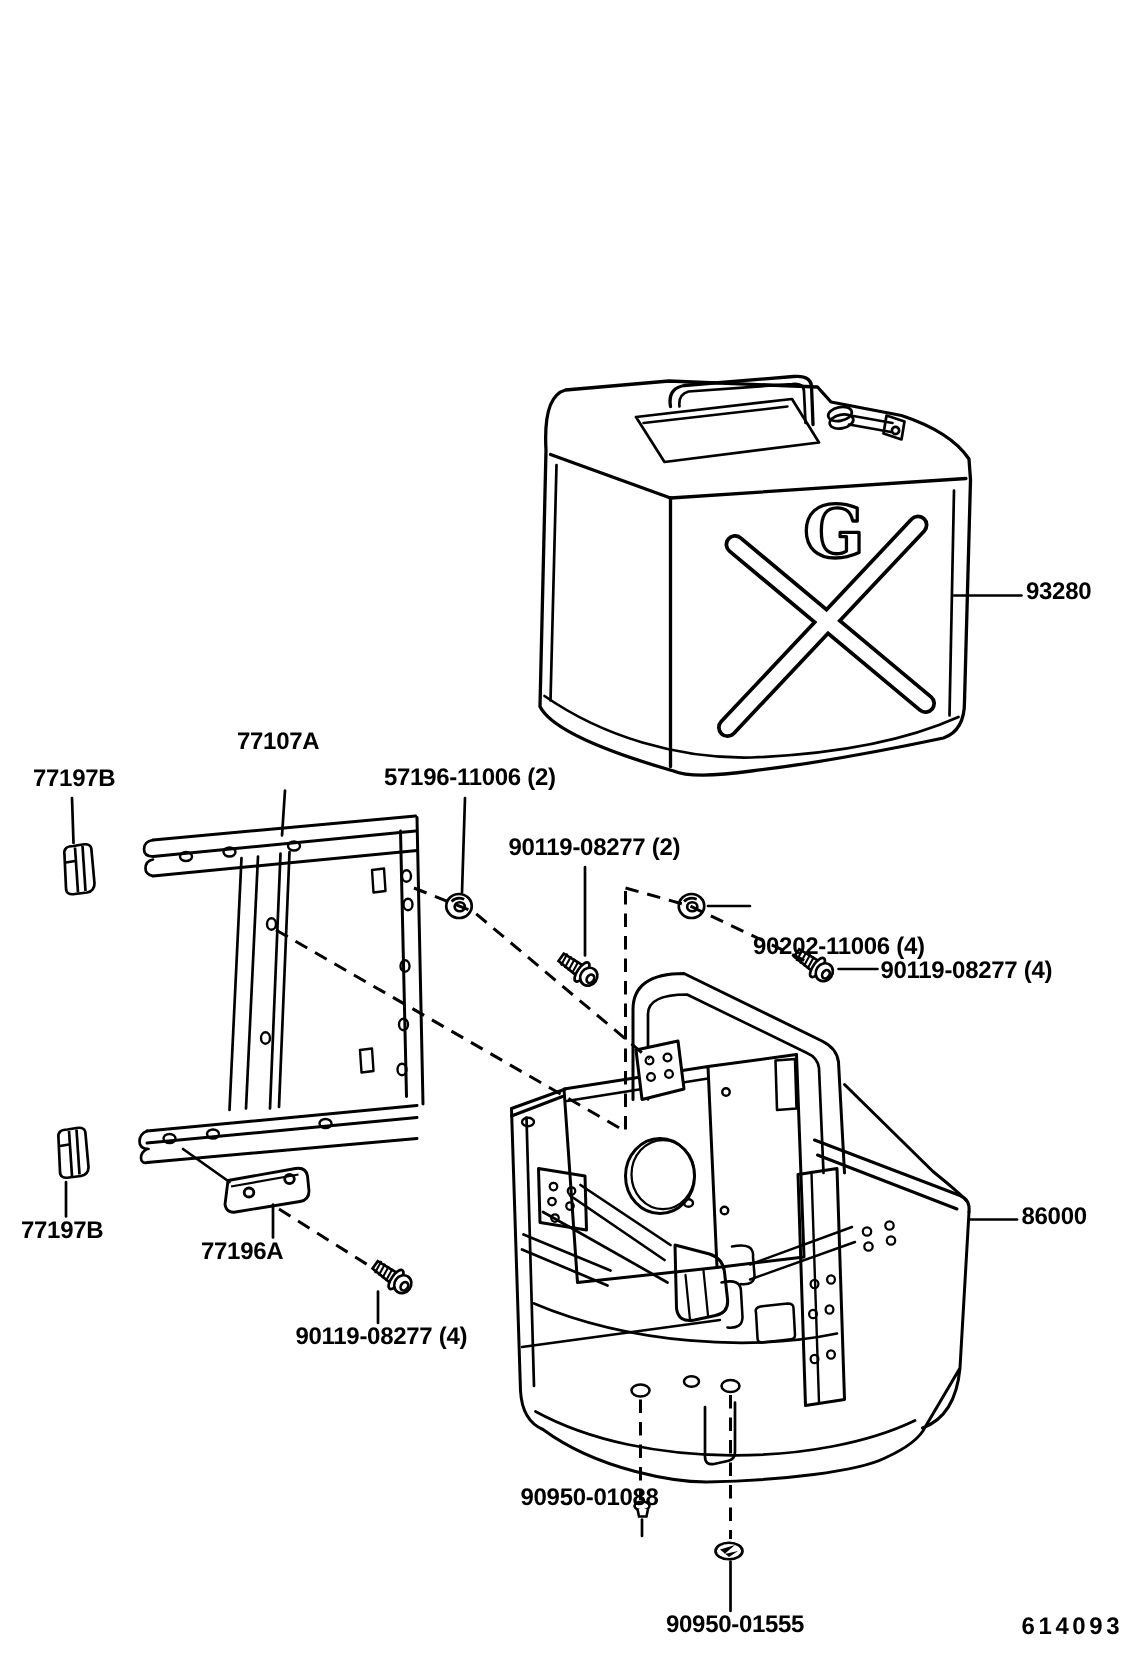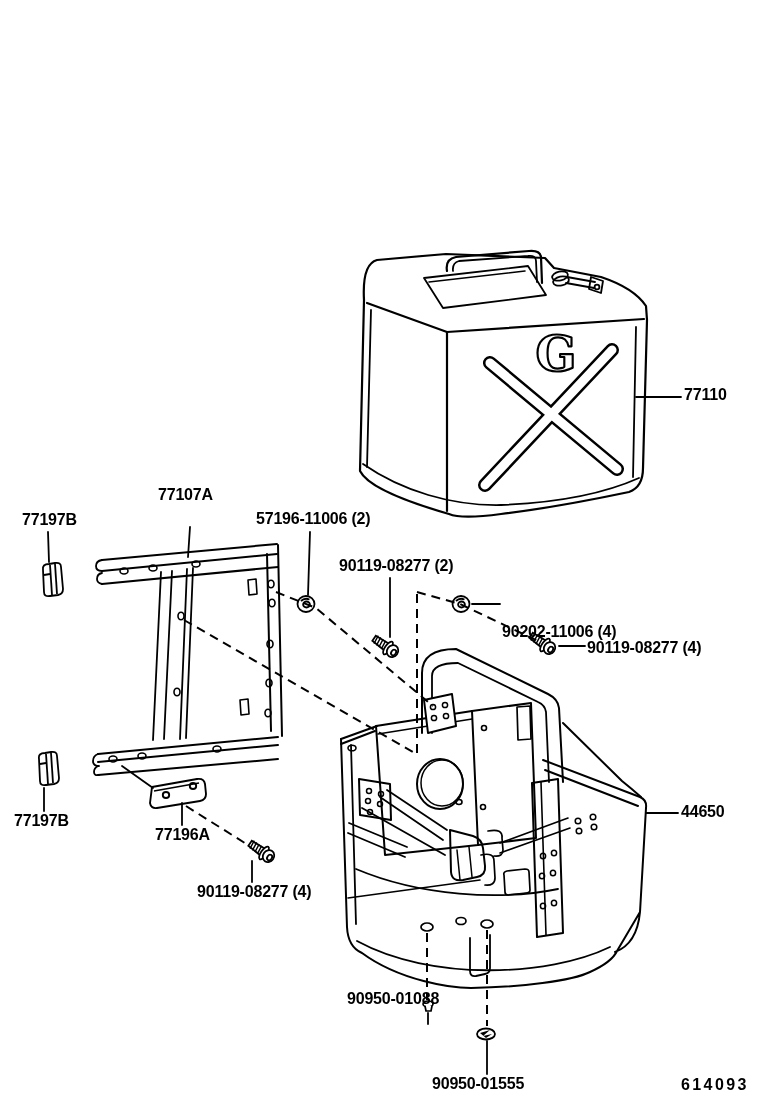--- a/index.html
+++ b/index.html
@@ -233,21 +233,21 @@
     <path d="M 487,1041 L 487,1074"></path>
   </g>
 </svg>
 
   <div class="lbl" style="left:22px;top:512px">77197B</div>
   <div class="lbl" style="left:158px;top:487px">77107A</div>
   <div class="lbl" style="left:256px;top:511px">57196-11006 (2)</div>
   <div class="lbl" style="left:339px;top:558px">90119-08277 (2)</div>
   <div class="lbl" style="left:502px;top:624px">90202-11006 (4)</div>
   <div class="lbl" style="left:587px;top:640px">90119-08277 (4)</div>
-  <div class="lbl" style="left:684px;top:387px">77110</div>
-  <div class="lbl" style="left:681px;top:804px">44650</div>
+  <div class="lbl" style="left:684px;top:387px">93280</div>
+  <div class="lbl" style="left:681px;top:804px">86000</div>
   <div class="lbl" style="left:14px;top:813px">77197B</div>
-  <div class="lbl" style="left:155px;top:827px">77196A</div>
+  <div class="lbl" style="left:134px;top:827px">77196A</div>
   <div class="lbl" style="left:197px;top:884px">90119-08277 (4)</div>
   <div class="lbl" style="left:347px;top:991px">90950-01088</div>
-  <div class="lbl" style="left:432px;top:1076px">90950-01555</div>
+  <div class="lbl" style="left:444px;top:1076px">90950-01555</div>
   <div class="lbl lbl--wide" style="left:681px;top:1077px">614093</div>
 </div>
 
 </body></html>

